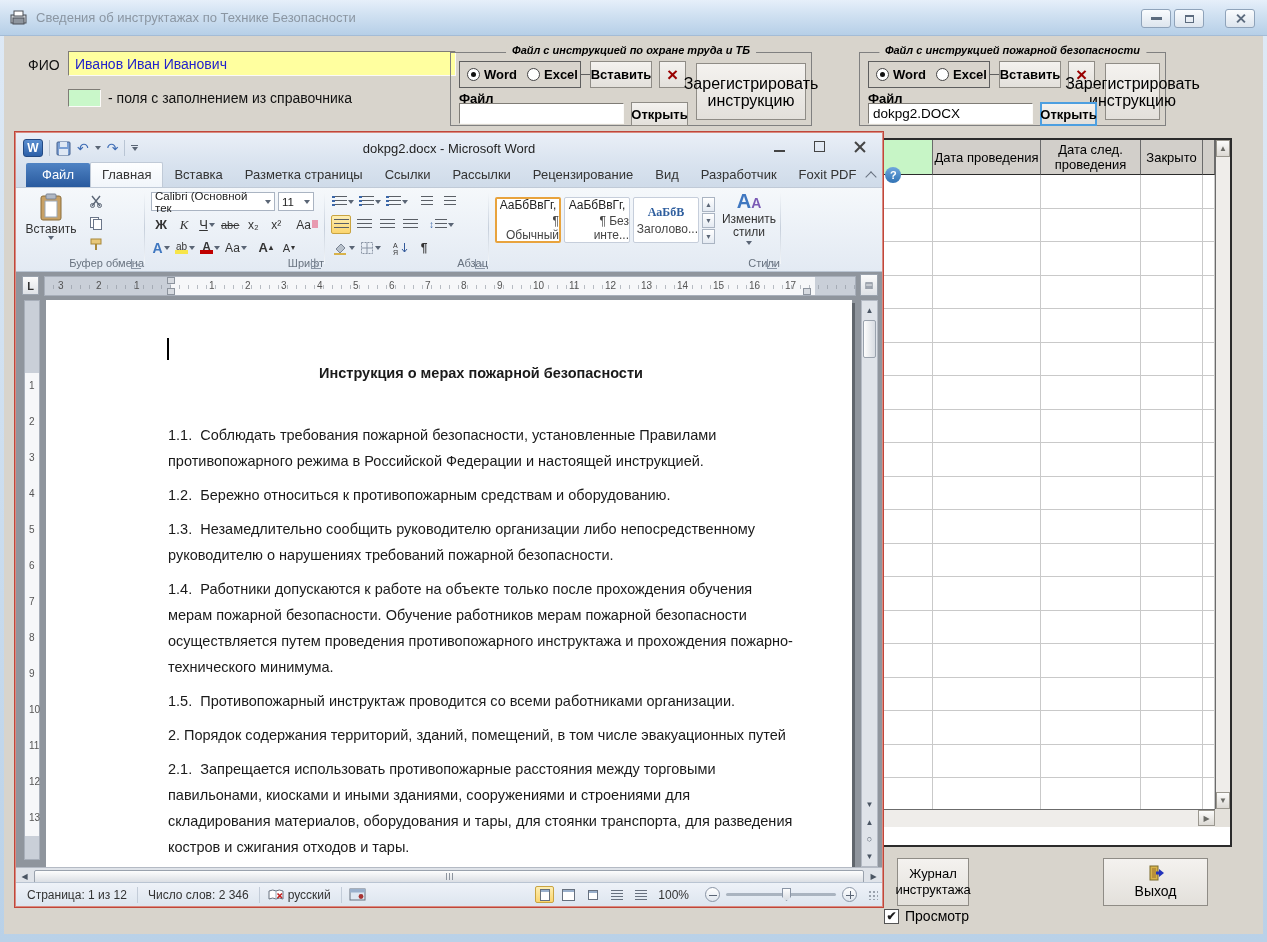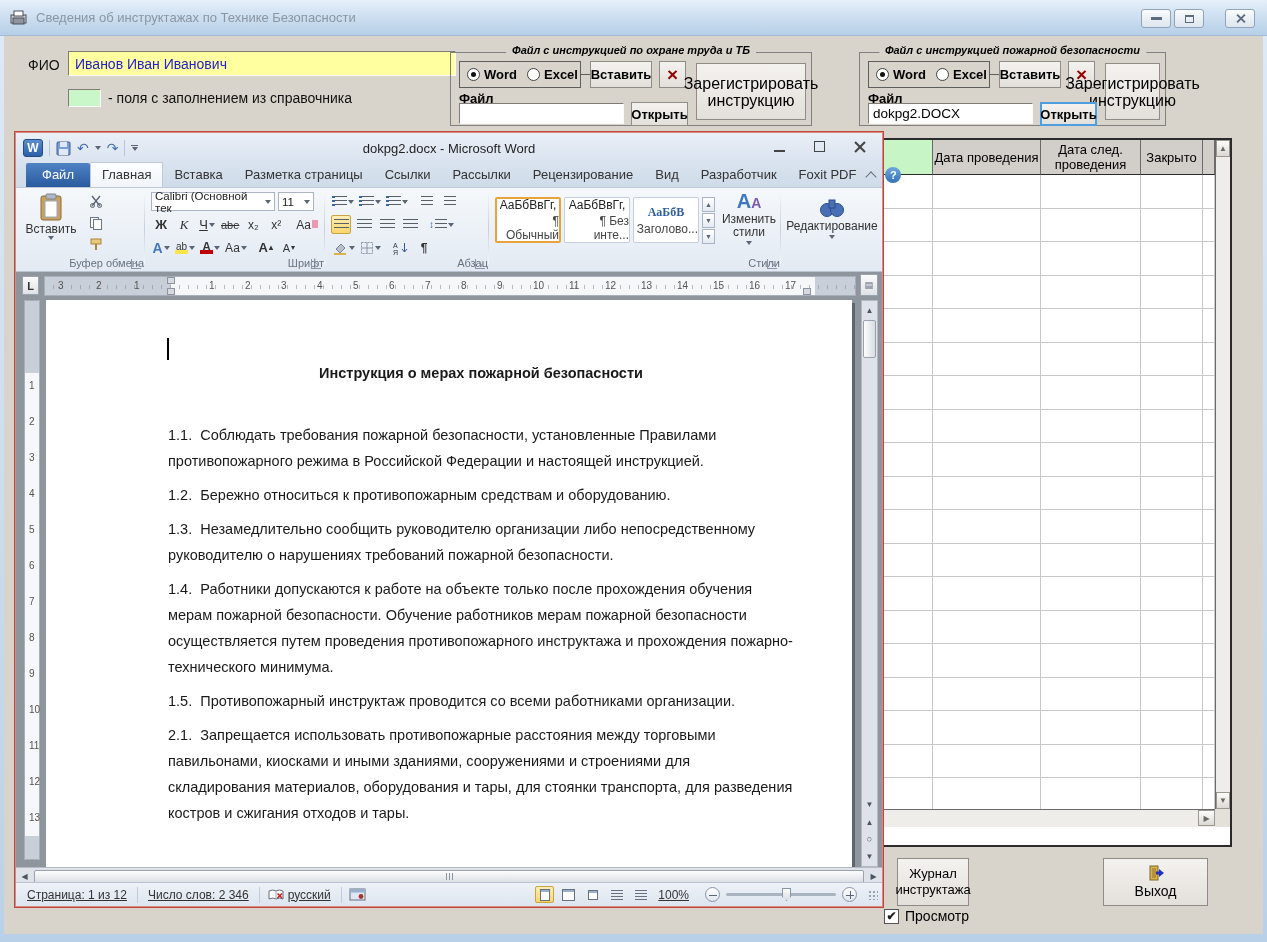--- a/index.html
+++ b/index.html
@@ -180,21 +180,21 @@
     display:flex; align-items:center; }
   .harrow { width:17px; height:16px; display:flex; align-items:center; justify-content:center; font-size:8px; color:#4a5563; }
   #w-hthumb { flex:1; height:14px; margin:0 1px; background:linear-gradient(#fdfdfd,#d8dce2); border:1px solid #9aa2ad;
     border-radius:2px; display:flex; align-items:center; justify-content:center; gap:2px; }
   #w-hthumb i { width:1px; height:7px; background:#8d949e; }
 
   
   #w-status { position:absolute; left:1px; bottom:1px; right:1px; height:24px; background:linear-gradient(#eef2f8,#dde5ef);
     border-top:1px solid #b9c4d2; display:flex; align-items:center; font-size:12px; color:#333; }
   .st-sep { width:1px; height:16px; background:#c3ccd8; margin:0 7px; }
-  .st-item { padding:0 3px; white-space:nowrap;text-decoration:underline; }
+  .st-item { padding:0 3px; white-space:nowrap; }
   #st-right { margin-left:auto; display:flex; align-items:center; gap:5px; padding-right:4px; }
   .vicon { width:19px; height:17px; border:1px solid transparent; border-radius:2px; display:flex; align-items:center; justify-content:center; }
   .vicon.active { background:linear-gradient(#fdeeb3,#fbd56e); border-color:#c9a442; }
   .vpage { width:10px; height:12px; background:#fff; border:1px solid #66707e;
     box-shadow:inset 0 2px 0 #9ab0cc; }
   .vlines { width:12px; height:10px; background:repeating-linear-gradient(to bottom,#66707e 0 1px,transparent 1px 3px); }
   #zoomctl { display:flex; align-items:center; gap:6px; margin-left:8px; }
   .zbtn { width:15px; height:15px; border-radius:50%; border:1px solid #8a95a5; background:linear-gradient(#fff,#e0e6ee); position:relative; }
   .zbtn .h { position:absolute; left:3px; top:6.5px; width:8px; height:1.6px; background:#5a6575; }
   .zbtn .v { position:absolute; left:6.6px; top:3px; width:1.6px; height:8px; background:#5a6575; }
@@ -682,33 +682,20 @@
             <span id="chgstyle-ic"><span class="a1">A</span><span class="a2">A</span></span>
             <span>Изменить стили</span>
               <span class="dd"></span>
           </span>
         </div>
         <span class="rlabel">Стили</span>
         <span class="launcher">↘</span>
       </div>
       <div class="rsep" style="left:764px"></div>
 
-      <div class="rgroup" style="left:766px;width:100px">
-        <div class="rrow" style="top:8px;left:0;right:0;justify-content:center">
-          <span class="bigbtn">
-            <svg width="26" height="22">
-              <circle cx="8" cy="14" r="6.5" fill="#4a6fb5" stroke="#2d4f8e"></circle>
-              <circle cx="18" cy="14" r="6.5" fill="#4a6fb5" stroke="#2d4f8e"></circle>
-              <rect x="10" y="4" width="6" height="8" fill="#4a6fb5" stroke="#2d4f8e"></rect>
-            </svg>
-            <span>Редактирование</span>
-              <span class="dd"></span>
-          </span>
-        </div>
-      </div>
     </div>
 
     <div id="docregion">
       <span id="tabsel">L</span>
       <div id="hruler">
         <div class="white"></div><div class="ticks"></div>
         <span class="indent-m" id="ind-left"></span>
         <span class="indent-m" id="ind-left2"></span>
         <span class="indent-m" id="ind-right"></span>
         <span><span class="rnum" style="left: 13px;">3</span><span class="rnum" style="left: 51px;">2</span><span class="rnum" style="left: 89px;">1</span><span class="rnum" style="left: 164px;">1</span><span class="rnum" style="left: 200px;">2</span><span class="rnum" style="left: 236px;">3</span><span class="rnum" style="left: 272px;">4</span><span class="rnum" style="left: 308px;">5</span><span class="rnum" style="left: 344px;">6</span><span class="rnum" style="left: 380px;">7</span><span class="rnum" style="left: 416px;">8</span><span class="rnum" style="left: 452px;">9</span><span class="rnum" style="left: 488px;">10</span><span class="rnum" style="left: 524px;">11</span><span class="rnum" style="left: 560px;">12</span><span class="rnum" style="left: 596px;">13</span><span class="rnum" style="left: 632px;">14</span><span class="rnum" style="left: 668px;">15</span><span class="rnum" style="left: 704px;">16</span><span class="rnum" style="left: 740px;">17</span></span>
@@ -720,20 +707,21 @@
       </div>
       <div id="page">
         <span id="caret"></span>
         <div id="page-content">
           <div id="doc-title">Инструкция о мерах пожарной безопасности</div>
           <p class="doc-par">1.1.  Соблюдать требования пожарной безопасности, установленные Правилами противопожарного режима в Российской Федерации и настоящей инструкцией.</p>
           <p class="doc-par">1.2.  Бережно относиться к противопожарным средствам и оборудованию.</p>
           <p class="doc-par">1.3.  Незамедлительно сообщить руководителю организации либо непосредственному руководителю о нарушениях требований пожарной безопасности.</p>
           <p class="doc-par">1.4.  Работники допускаются к работе на объекте только после прохождения обучения мерам пожарной безопасности. Обучение работников мерам пожарной безопасности осуществляется путем проведения противопожарного инструктажа и прохождения пожарно-технического минимума.</p>
           <p class="doc-par">1.5.  Противопожарный инструктаж проводится со всеми работниками организации.</p>
+          <p class="doc-par">2. Порядок содержания территорий, зданий, помещений, в том числе эвакуационных путей</p>
           <p class="doc-par">2.1.  Запрещается использовать противопожарные расстояния между торговыми павильонами, киосками и иными зданиями, сооружениями и строениями для складирования материалов, оборудования и тары, для стоянки транспорта, для разведения костров и сжигания отходов и тары.</p>
         </div>
       </div>
       <div id="w-vscroll">
         <span class="navbtn" style="top:1px">▲</span>
         <span class="thumb"></span>
         <span class="navbtn" style="top:495px">▼</span>
         <span class="navbtn" style="top:513px">▲<br></span>
         <span class="navbtn" style="top:530px;font-size:9px">○</span>
         <span class="navbtn" style="top:547px">▼</span>

